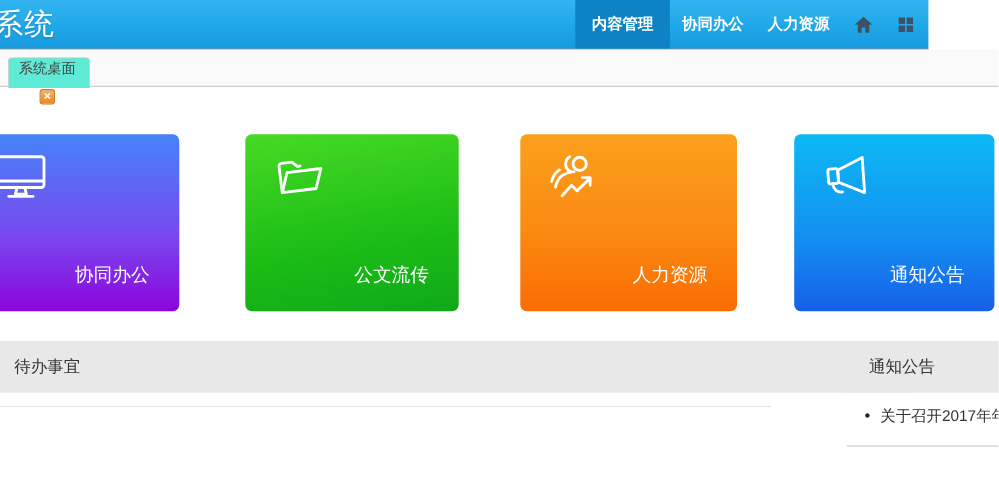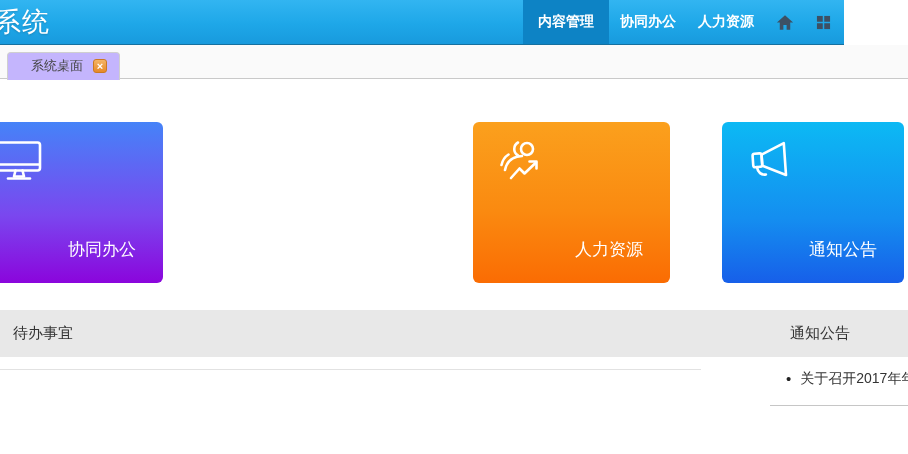--- a/index.html
+++ b/index.html
@@ -17,23 +17,23 @@
   .nav-item { display:flex; align-items:center; padding:0 11px; color:#fff;
     font-size:14px; font-weight:bold; cursor:pointer; white-space:nowrap; }
   .nav-item.active { background:#0d83c5; padding:0 15px; }
   .icon-btn { display:flex; align-items:center; padding:0 11px; cursor:pointer; }
   .icon-btn svg { display:block; }
 
   
   .tabbar { position:absolute; top:45px; left:0; width:908px; height:34px;
     background:#fafafa; border-bottom:1px solid #c9c9c9; }
   .tab { position:absolute; left:7px; top:7px; height:28px; z-index:2;
-    background:#c4b5fd; border:1px solid #cfcfcf; border-bottom:none;
+    background:#5eead4; border:1px solid #cfcfcf; border-bottom:none;
     border-radius:4px 4px 0 0; display:flex; align-items:center; gap:10px;
-    padding:0 12px 1px 23px; font-size:13px; color:#444; cursor:pointer; }
+    padding:0 12px 1px 9px; font-size:13px; color:#444; cursor:pointer;flex-direction:column; }
   .tab-close { display:inline-block; width:14px; height:14px;
     background:linear-gradient(180deg,#f4b466,#e78928); border:1px solid #cc7a21;
     border-radius:3px; color:#fff; font-size:11px; line-height:12px;
     text-align:center; font-weight:bold; cursor:pointer; }
 
   
   .tile { position:absolute; top:122px; width:194px; height:161px; border-radius:6px; cursor:pointer; }
   .tile-1 { left:-31px; background:linear-gradient(180deg,#4583f8 0%, #7a47ef 58%, #8b05dc 100%); }
   .tile-2 { left:223px; background:linear-gradient(170deg,#47da25 0%, #1cbd15 60%, #0fa81a 100%); }
   .tile-3 { left:473px; width:197px; background:linear-gradient(180deg,#fba01d 0%, #fa8a10 55%, #fa6c03 100%); }
@@ -93,20 +93,31 @@
       <svg width="48" height="48" viewBox="0 0 48 48" fill="none" stroke="#fff" stroke-width="2.6" stroke-linecap="round" stroke-linejoin="round">
         <rect x="3" y="5.5" width="42" height="28" rx="2.5"></rect>
         <line x1="3.5" y1="27.5" x2="44.5" y2="27.5"></line>
         <path d="M20.5 33.5 L19 39.5 H29 L27.5 33.5"></path>
         <line x1="13" y1="41.5" x2="35" y2="41.5"></line>
       </svg>
     </span>
     <span class="tile-label">协同办公</span>
   </div>
 
+  <div class="tile tile-2">
+    <span class="tile-icon">
+      <svg width="48" height="48" viewBox="0 0 48 48" fill="none" stroke="#fff" stroke-width="2.6" stroke-linecap="round" stroke-linejoin="round">
+        <g transform="rotate(-7 24 24)">
+          <path d="M6 36 V12 a2.5 2.5 0 0 1 2.5 -2.5 H18 l4.5 4.5 h2.5"></path>
+          <path d="M6 36 L12.5 18.5 H43.5 L37 36 Z"></path>
+        </g>
+      </svg>
+    </span>
+    <span class="tile-label">公文流传</span>
+  </div>
 
   <div class="tile tile-3">
     <span class="tile-icon">
       <svg width="48" height="48" viewBox="0 0 48 48" fill="none" stroke="#fff" stroke-width="2.6" stroke-linecap="round" stroke-linejoin="round">
         <circle cx="28" cy="12" r="6"></circle>
         <path d="M19 5.5 a7.5 7.5 0 0 0 0 13"></path>
         <path d="M6 33 q2.5 -13 17 -14"></path>
         <path d="M2.5 28 q1.5 -7 7 -10.5"></path>
         <path d="M12 41 l8.5 -9.5 l5 5 L37 25.5"></path>
         <path d="M30.5 24.5 H37.5 V31.5"></path>

